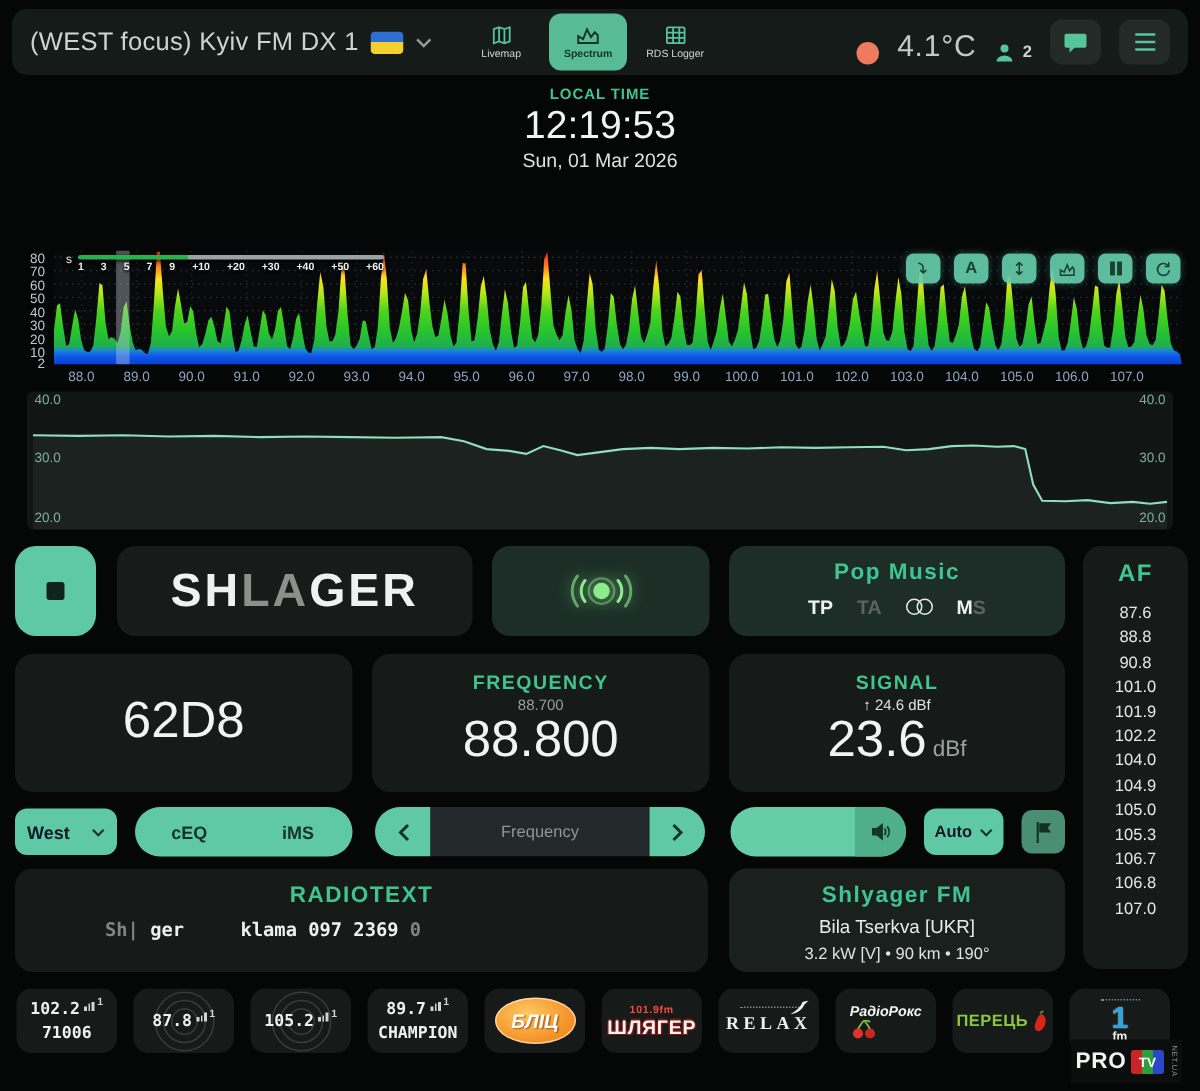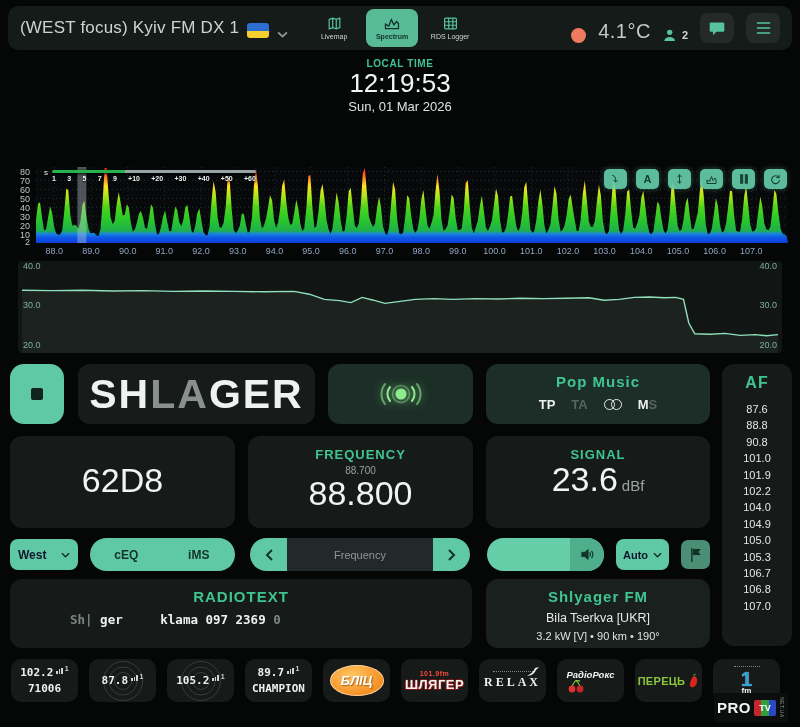--- a/index.html
+++ b/index.html
@@ -1,21 +1,21 @@
 <!DOCTYPE html>
 <html><head>
 <meta charset="utf-8">
 <style>
   html,body{margin:0;padding:0}
   body{width:800px;height:727px;background:#050606;font-family:"Liberation Sans",sans-serif;color:#e7ebe9;overflow:hidden}
   .app{position:relative;width:800px;height:727px}
   svg{display:block}
   
   .hdr{position:absolute;left:8px;top:6px;width:784px;height:44px;background:#151b19;border-radius:10px;display:flex;align-items:center;padding:0 12px;box-sizing:border-box}
-  .hdr-title{display:flex;align-items:flex-end;gap:8px;cursor:pointer}
+  .hdr-title{display:flex;align-items:center;gap:8px;cursor:pointer}
   .hdr-title .t{font-size:17px;color:#cdd4d0;letter-spacing:.2px}
   .flag{width:22px;height:15px;border-radius:3px;overflow:hidden;display:inline-block}
   .flag i{display:block;height:50%}
   .flag .ft{background:#2d6fd1}.flag .fb{background:#f3d02f}
   .chev{color:#93a09a}
   .tabs{display:flex;margin-left:20px;gap:6px}
   .tab{width:52px;height:38px;border-radius:8px;display:flex;flex-direction:column;align-items:center;justify-content:center;gap:3px;cursor:pointer}
   .tab .lbl{font-size:7px;color:#cfd6d2}
   .tab svg{stroke:#57c49e}
   .tab.active{background:#57bb97}
@@ -50,21 +50,21 @@
   
   .sig{position:absolute;left:18px;top:261px;width:764px;height:92px;background:#111615;border-radius:4px}
   .sig span{position:absolute;font-size:9px;color:#7fae9b}
   
   .panel{position:absolute;background:#161b19;border-radius:12px;box-sizing:border-box}
   .glabel{color:#3fc492;font-weight:bold;letter-spacing:1px}
   
   .sq-btn{position:absolute;left:10px;top:364px;width:54px;height:60px;background:#5fc9a5;border-radius:14px;border:none;cursor:pointer;display:flex;align-items:center;justify-content:center}
   .sq-btn i{width:12px;height:12px;background:#10241d;border-radius:2px}
   .ps-panel{left:78px;top:364px;width:237px;height:60px;background:#171c1a;display:flex;align-items:center;justify-content:center}
-  .ps-text{font-size:41px;font-weight:bold;letter-spacing:2px;color:#eff2f0;white-space:pre}
+  .ps-text{font-size:31px;font-weight:bold;letter-spacing:2px;color:#eff2f0;white-space:pre}
   .ps-text .dim{color:#8a918d}
   .stereo-panel{left:328px;top:364px;width:145px;height:60px;background:#1c2e27;display:flex;align-items:center;justify-content:center}
   .stereo-panel svg{filter:drop-shadow(0 0 5px rgba(140,236,140,.7))}
   .pty-panel{left:486px;top:364px;width:224px;height:60px;background:#1c2e27;text-align:center;padding-top:9px}
   .pty-name{font-size:15px}
   .flags{display:flex;justify-content:center;align-items:center;gap:16px;margin-top:7px;font-size:13px;font-weight:bold}
   .on{color:#edf1ef}.off{color:#59645f}
   .msr{display:inline-flex;align-items:center}
   .ring{width:9px;height:9px;border:1.5px solid #e6eae8;border-radius:50%;display:inline-block}
   .ring+.ring{margin-left:-4px}
@@ -402,20 +402,21 @@
   <div class="panel stat" style="left:10px;width:225px">
     <div class="bigval" style="margin-top:16px">62D8</div>
   </div>
   <div class="panel stat" style="left:248px;width:225px">
     <div class="glabel">FREQUENCY</div>
     <div class="smallval">88.700</div>
     <div class="bigval">88.800</div>
   </div>
   <div class="panel stat" style="left:486px;width:224px">
     <div class="glabel">SIGNAL</div>
+    <div class="smallval" style="color:#dfe4e1">↑ 24.6 dBf</div>
     <div class="bigval"><span>23.6</span><span class="unit">dBf</span></div>
   </div>
 
   <button class="greenbtn ctl-region">
     <span>West</span>
     <svg class="chev" style="color:#15322a" width="9" height="6" viewBox="0 0 10 6">
         <path d="M1,1 L5,5 L9,1" fill="none" stroke="currentColor" stroke-width="1.6"></path>
       </svg>
   </button>
   <div class="ctl-eq">

